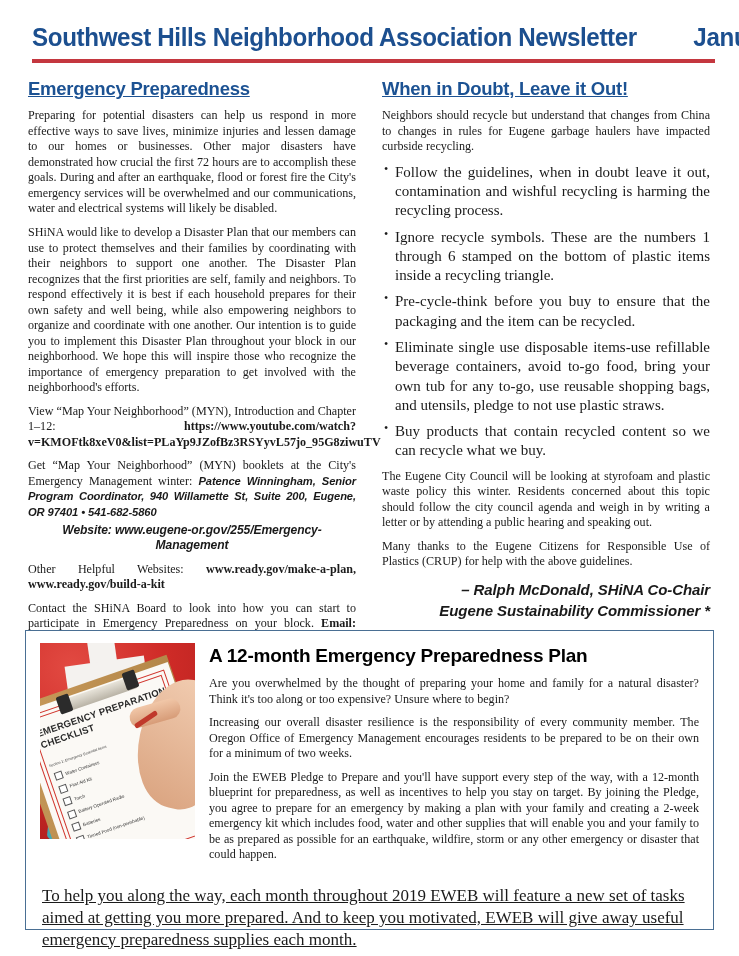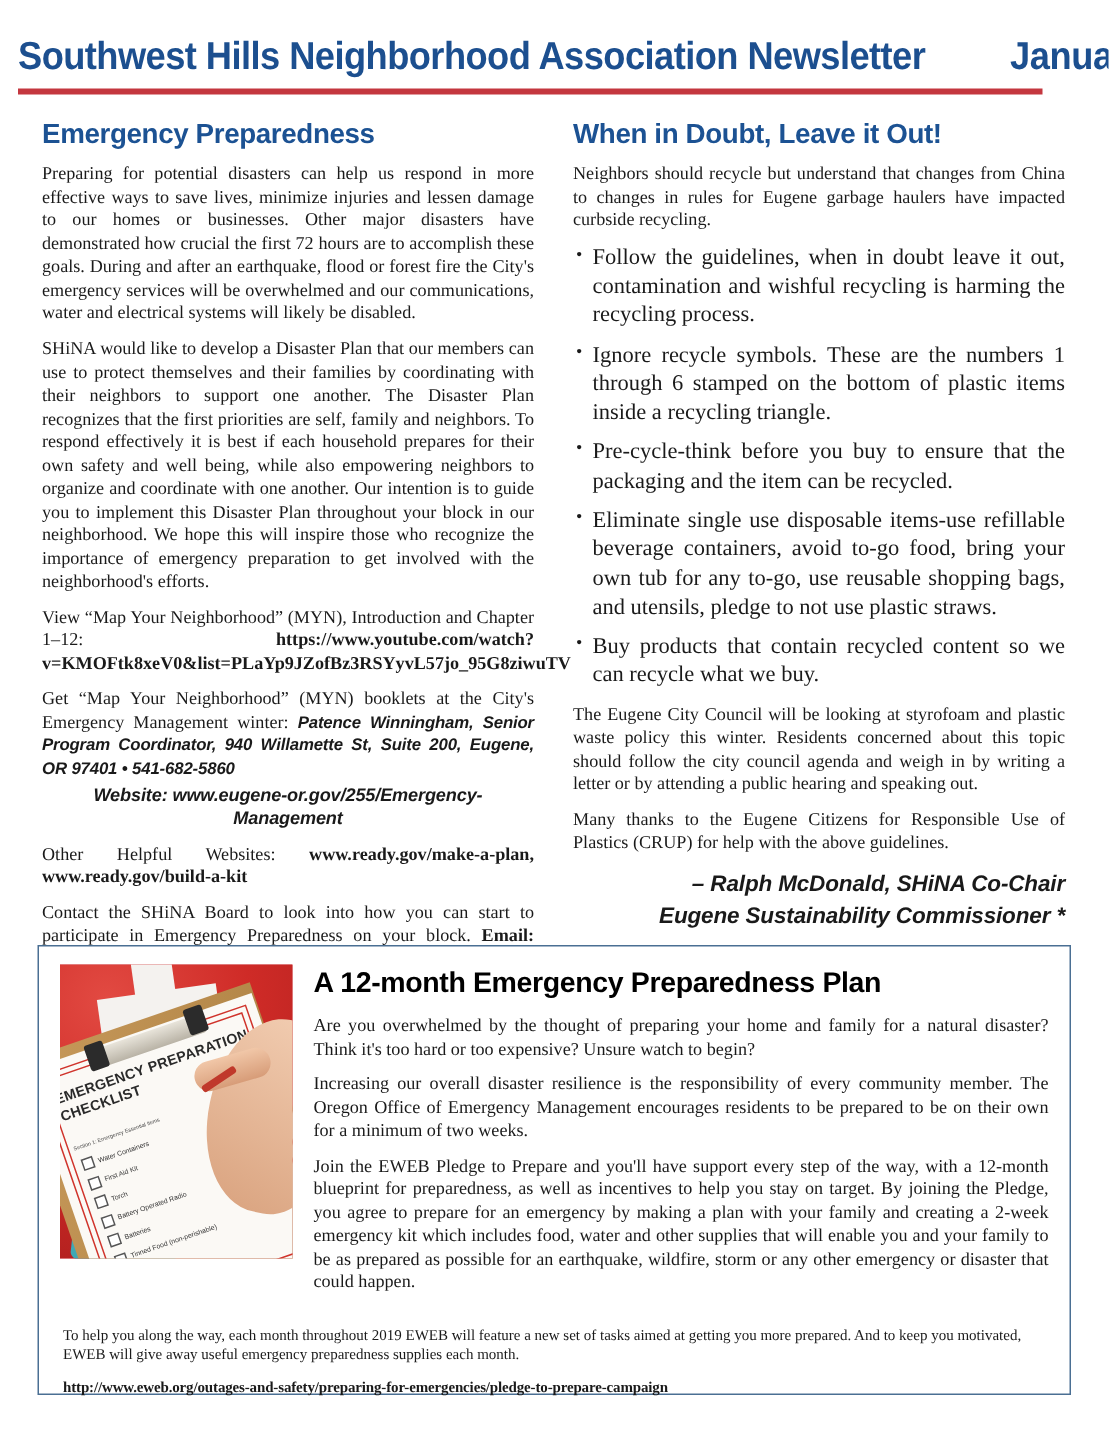--- a/index.html
+++ b/index.html
@@ -19,21 +19,21 @@
 
   .page {
     position: absolute;
     inset: 0;
     padding: 0;
   }
 
   
   .masthead {
     position: absolute;
-    left: 12px;
+    left: 32px;
     top: 22px;
     width: 683px;
   }
   .masthead-row {
     display: flex;
     align-items: baseline;
     justify-content: space-between;
     white-space: nowrap;
   }
   .masthead-title {
@@ -74,20 +74,21 @@
     width: 328px;
   }
   .col-head {
     font-family: "Liberation Sans Narrow", "Liberation Sans", "DejaVu Sans", sans-serif;
     font-weight: bold;
     font-size: 18.5px;
     color: #1c5293;
     letter-spacing: -0.25px;
     margin: 0 0 9px 0;
     line-height: 1.15;
+    text-decoration: underline;
   }
   p.body {
     margin: 0 0 8px 0;
     font-size: 12.1px;
     line-height: 1.285;
     text-align: justify;
     hyphens: auto;
     -webkit-hyphens: auto;
   }
   p.body.last { margin-bottom: 0; }
@@ -317,23 +318,24 @@
     text-align: justify;
     hyphens: auto;
     -webkit-hyphens: auto;
   }
   .feature-foot {
     padding: 0 16px 0 16px;
     margin-top: 4px;
   }
   .feature-foot p {
     margin: 0 0 9px 0;
-    font-size: 10px;
+    font-size: 17px;
     line-height: 1.285;
     text-align: left;
+    text-decoration: underline;
   }
   .feature-url {
     font-weight: bold;
     font-size: 12.6px;
     letter-spacing: -0.1px;
   }
 </style>
 </head>
 <body>
 
@@ -439,21 +441,21 @@
         <div class="clip"></div>
         <div class="clip-l"></div>
         <div class="clip-r"></div>
         <div class="hand"></div>
         <div class="finger"></div>
         <div class="pen"></div>
       </div>
 
       <div class="feature-text">
         <h2 class="feature-head">A 12-month Emergency Preparedness Plan</h2>
-        <p>Are you overwhelmed by the thought of preparing your home and family for a natural disaster? Think it's too hard or too expensive? Unsure watch to begin?</p>
+        <p>Are you overwhelmed by the thought of preparing your home and family for a natural disaster? Think it's too along or too expensive? Unsure where to begin?</p>
         <p>Increasing our overall disaster resilience is the responsibility of every community member. The Oregon Office of Emergency Management encourages residents to be prepared to be on their own for a minimum of two weeks.</p>
         <p>Join the EWEB Pledge to Prepare and you'll have support every step of the way, with a 12-month blueprint for preparedness, as well as incentives to help you stay on target. By joining the Pledge, you agree to prepare for an emergency by making a plan with your family and creating a 2-week emergency kit which includes food, water and other supplies that will enable you and your family to be as prepared as possible for an earthquake, wildfire, storm or any other emergency or disaster that could happen.</p>
       </div>
     </div>
 
     <div class="feature-foot">
       <p>To help you along the way, each month throughout 2019 EWEB will feature a new set of tasks aimed at getting you more prepared. And to keep you motivated, EWEB will give away useful emergency preparedness supplies each month.</p>
       <p class="feature-url">http://www.eweb.org/outages-and-safety/preparing-for-emergencies/pledge-to-prepare-campaign</p>
     </div>
   </div>

